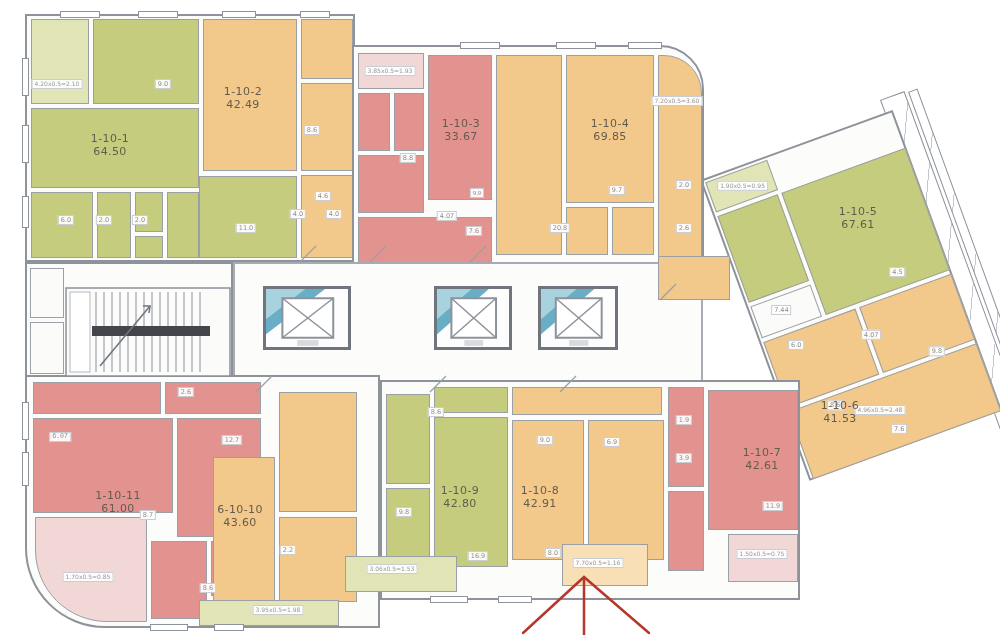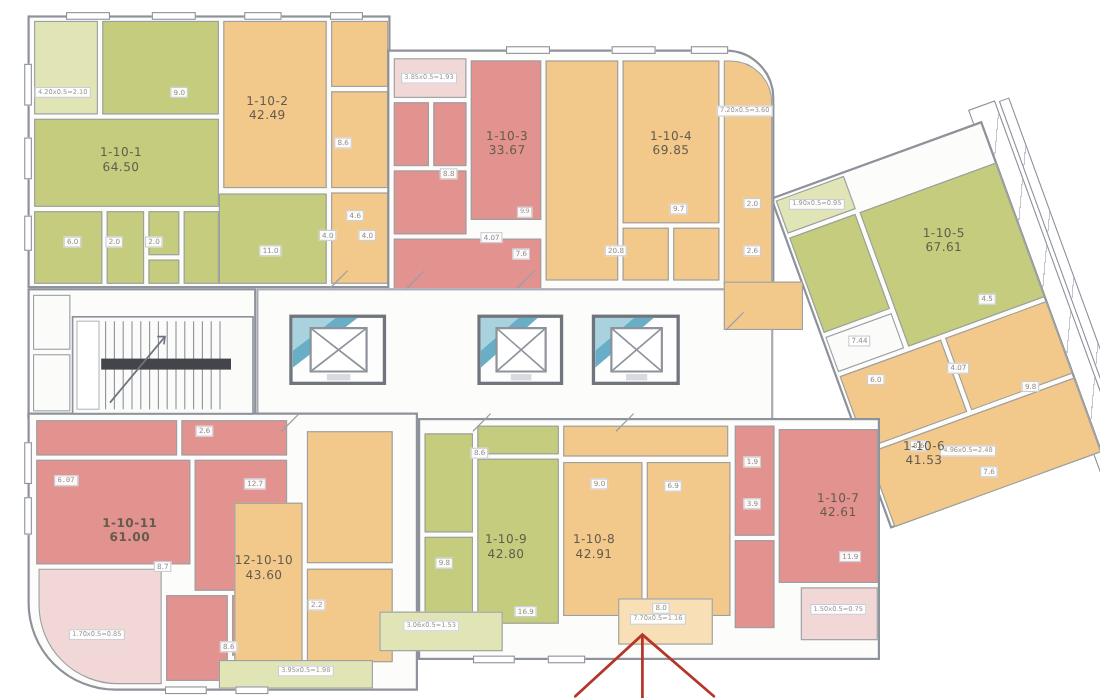--- a/index.html
+++ b/index.html
@@ -217,22 +217,22 @@
 
 <div class="apt-label" style="left: 110px; top: 145px;"><span>1-10-1</span><span class="area">64.50</span></div>
     <div class="apt-label" style="left: 243px; top: 98px;"><span>1-10-2</span><span class="area">42.49</span></div>
     <div class="apt-label" style="left: 461px; top: 130px;"><span>1-10-3</span><span class="area">33.67</span></div>
     <div class="apt-label" style="left: 610px; top: 130px;"><span>1-10-4</span><span class="area">69.85</span></div>
     <div class="apt-label" style="left: 858px; top: 218px;"><span>1-10-5</span><span class="area">67.61</span></div>
     <div class="apt-label" style="left: 840px; top: 412px;"><span>1-10-6</span><span class="area">41.53</span></div>
     <div class="apt-label" style="left: 762px; top: 447px; margin-top: 12px;"><span>1-10-7</span><span class="area">42.61</span></div>
     <div class="apt-label" style="left: 540px; top: 497px;"><span>1-10-8</span><span class="area">42.91</span></div>
     <div class="apt-label" style="left: 460px; top: 497px;"><span>1-10-9</span><span class="area">42.80</span></div>
-    <div class="apt-label" style="left: 240px; top: 516px;"><span>12-10-10</span><span class="area">43.60</span></div>
-    <div class="apt-label" style="left: 118px; top: 482px; font-weight: bold;"><span>1-10-11</span><span class="area">61.00</span></div>
+    <div class="apt-label" style="left: 240px; top: 516px;"><span>6-10-10</span><span class="area">43.60</span></div>
+    <div class="apt-label" style="left: 118px; top: 502px;"><span>1-10-11</span><span class="area">61.00</span></div>
     <div class="chip balcony" style="left: 57px; top: 84px;">4.20х0.5=2.10</div>
     <div class="chip balcony" style="left: 390px; top: 71px;">3.85х0.5=1.93</div>
     <div class="chip balcony" style="left: 677px; top: 101px;">7.20х0.5=3.60</div>
     <div class="chip balcony" style="left: 880px; top: 410px;">4.96х0.5=2.48</div>
     <div class="chip balcony" style="left: 598px; top: 563px;">7.70х0.5=1.16</div>
     <div class="chip balcony" style="left: 762px; top: 554px;">1.50х0.5=0.75</div>
     <div class="chip balcony" style="left: 392px; top: 569px;">3.06х0.5=1.53</div>
     <div class="chip balcony" style="left: 278px; top: 610px;">3.95х0.5=1.98</div>
     <div class="chip balcony" style="left: 88px; top: 577px;">1.70х0.5=0.85</div>
     <div class="chip" style="left: 163px; top: 84px;">9.0</div>
@@ -250,21 +250,21 @@
     <div class="chip" style="left: 474px; top: 231px;">7.6</div>
     <div class="chip" style="left: 560px; top: 228px;">20.8</div>
     <div class="chip" style="left: 617px; top: 190px;">9.7</div>
     <div class="chip" style="left: 684px; top: 185px;">2.0</div>
     <div class="chip" style="left: 684px; top: 228px;">2.6</div>
     <div class="chip" style="left: 436px; top: 412px;">8.6</div>
     <div class="chip" style="left: 404px; top: 512px;">9.8</div>
     <div class="chip" style="left: 478px; top: 556px;">16.9</div>
     <div class="chip" style="left: 545px; top: 440px;">9.0</div>
     <div class="chip" style="left: 612px; top: 422px; margin-top: 20px;">6.9</div>
-    <div class="chip" style="left: 553px; top: 553px; margin-left: 48px;">8.0</div>
+    <div class="chip" style="left: 553px; top: 553px;">8.0</div>
     <div class="chip" style="left: 684px; top: 420px;">1.9</div>
     <div class="chip" style="left: 684px; top: 458px;">3.9</div>
     <div class="chip" style="left: 773px; top: 506px;">11.9</div>
     <div class="chip" style="left: 60px; top: 437px; font-family: Liberation Mono, monospace;">6.07</div>
     <div class="chip" style="left: 232px; top: 440px;">12.7</div>
     <div class="chip" style="left: 148px; top: 515px;">8.7</div>
     <div class="chip" style="left: 288px; top: 550px;">2.2</div>
     <div class="chip" style="left: 208px; top: 588px;">8.6</div>
     <div class="chip" style="left: 186px; top: 392px;">2.6</div>
   </div>

